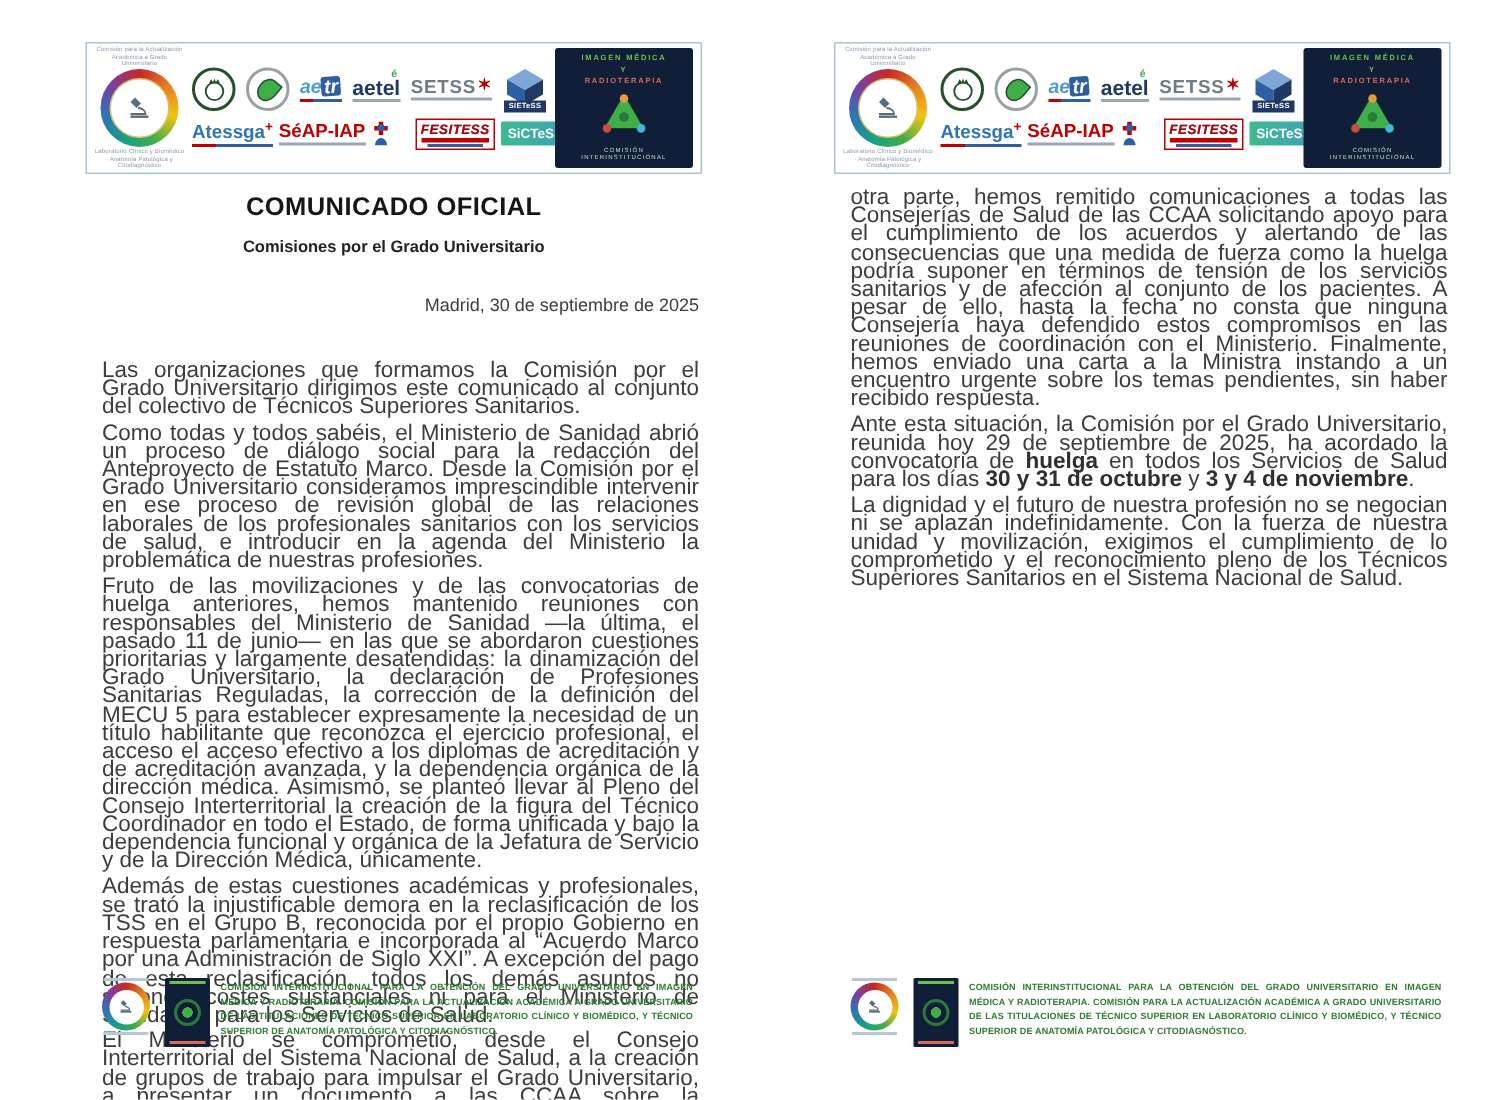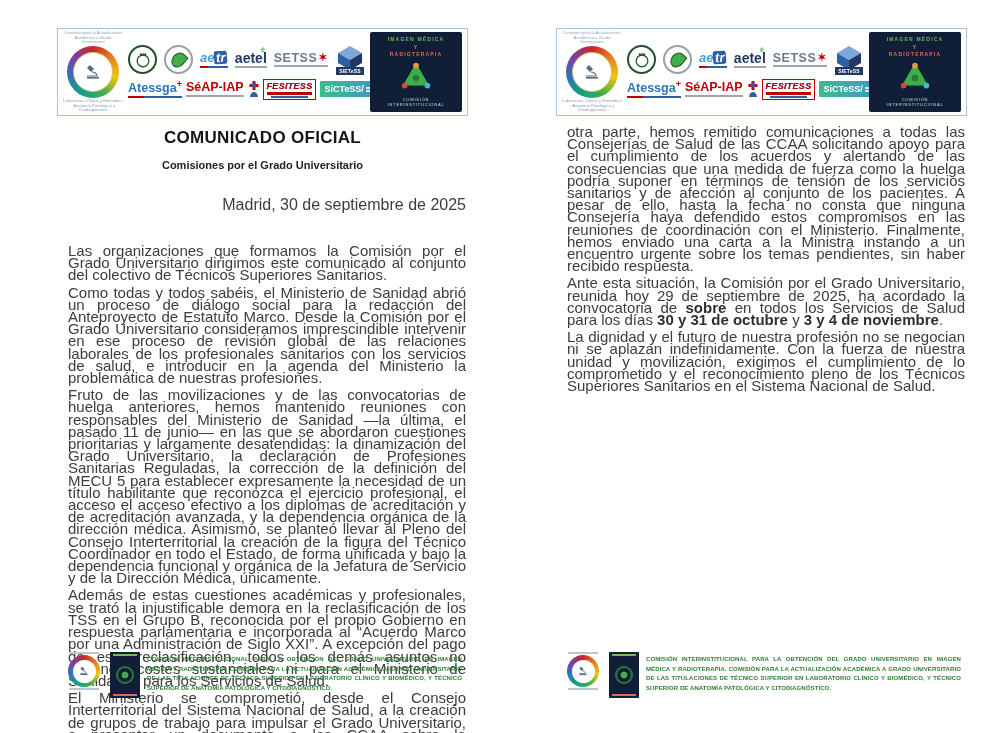--- a/index.html
+++ b/index.html
@@ -28,38 +28,38 @@
   .cbar2{height:2px;width:100%;margin-top:1px;background:#9aa7b5;}
   .aetel-line{font-weight:bold;font-size:14px;color:#1f3864;position:relative;}
   .aetel-acc{position:absolute;top:-5px;right:2px;color:#3fae49;font-size:7px;font-weight:bold;}
   .setss-line{font-weight:bold;font-size:12.5px;color:#6d7b8a;letter-spacing:.5px;display:flex;}
   .setss-star{color:#c00000;font-size:11px;margin-left:1px;}
   .cube{display:flex;flex-direction:column;align-items:center;flex:0 0 auto;}
   .cube-label{background:#1f3864;color:#fff;font-size:5px;font-weight:bold;padding:1px 3px;margin-top:-4px;letter-spacing:.2px;}
   .atessga-line{font-weight:bold;font-size:12.5px;color:#2e75b6;}
   .atessga-plus{color:#c00000;font-size:9px;vertical-align:super;}
   .seap-line{font-weight:bold;font-size:12.5px;color:#c00000;}
-  .fesi{display:flex;align-items:center;gap:3px;flex:0 0 auto;justify-content:flex-end;}
+  .fesi{display:flex;align-items:center;gap:17px;flex:0 0 auto;justify-content:flex-end;}
   .fesi-box{border:1px solid #c00000;background:#fff;padding:1px 3px;display:flex;flex-direction:column;align-items:center;}
   .fesi-text{font-style:italic;font-weight:bold;font-size:9px;color:#c00000;letter-spacing:.3px;text-shadow:0 0 0 #2e5fa3;}
   .fesi-strip{height:3px;width:100%;background:#c00000;margin-top:1px;}
   .fesi-strip2{height:2px;width:80%;background:#2e5fa3;margin-top:1px;}
   .sictess-box{background:linear-gradient(90deg,#3dbb8f,#3f8fd0);color:#fff;font-weight:bold;font-size:9px;padding:3px 4px;border-radius:1px;display:flex;align-items:center;gap:2px;flex:0 0 auto;}
   .sictess-mini{display:flex;flex-direction:column;gap:1px;}
   .sictess-mini span{display:block;width:22px;height:2px;background:rgba(255,255,255,.8);}
   .imr-box{width:92px;height:80px;background:#101e38;border-radius:2px;flex:0 0 auto;display:flex;flex-direction:column;align-items:center;justify-content:space-between;padding:4px 2px;box-sizing:border-box;}
   .imr-top{font-size:5px;font-weight:bold;letter-spacing:1.2px;color:#6fbf4d;text-align:center;line-height:1.5;}
   .imr-top .imr-l3{color:#d96a5a;}
   .imr-bottom{font-size:4px;letter-spacing:.8px;color:#bfe0c8;text-align:center;line-height:1.4;}
 
   
   .title-block{text-align:center;}
   .doc-title{font-size:17px;font-weight:bold;color:#161616;margin:12px 0 0;letter-spacing:.3px;}
   .doc-subtitle{font-size:11px;font-weight:bold;color:#222;margin:11px 0 18px;}
-  .dateline{text-align:right;font-size:16px;color:#3d3d3d;margin-top:25px;padding-right:2px;}
+  .dateline{text-align:right;font-size:12px;color:#3d3d3d;margin-top:25px;padding-right:2px;}
 
   
   .body{font-size:15px;color:#3d3d3d;text-align:justify;line-height:12.2px;padding:0 2px 0 11px;}
   .body-p1{margin-top:31px;}
   .body-p2{margin-top:10px;}
   .body p{margin:0 0 5px;}
   .body b{font-weight:bold;color:#2f2f2f;}
 
   
   .page-footer{position:absolute;left:8px;right:6px;top:624px;display:flex;align-items:flex-start;gap:7px;}
@@ -328,21 +328,21 @@
       </svg>
       <div class="imr-bottom">
         <div>COMISIÓN</div>
         <div>INTERINSTITUCIONAL</div>
       </div>
     </div>
   </div>
 </div>
     <div class="body body-p2">
         <p>otra parte, hemos remitido comunicaciones a todas las Consejerías de Salud de las CCAA solicitando apoyo para el cumplimiento de los acuerdos y alertando de las consecuencias que una medida de fuerza como la huelga podría suponer en términos de tensión de los servicios sanitarios y de afección al conjunto de los pacientes. A pesar de ello, hasta la fecha no consta que ninguna Consejería haya defendido estos compromisos en las reuniones de coordinación con el Ministerio. Finalmente, hemos enviado una carta a la Ministra instando a un encuentro urgente sobre los temas pendientes, sin haber recibido respuesta.</p>
-        <p><span>Ante esta situación, la Comisión por el Grado Universitario, reunida hoy 29 de septiembre de 2025, ha acordado la convocatoria de </span><b>sobre</b><span> en todos los Servicios de Salud para los días </span><b>30 y 31 de octubre</b><span> y </span><b>3 y 4 de noviembre</b><span>.</span></p>
+        <p><span>Ante esta situación, la Comisión por el Grado Universitario, reunida hoy 29 de septiembre de 2025, ha acordado la convocatoria de </span><b>huelga</b><span> en todos los Servicios de Salud para los días </span><b>30 y 31 de octubre</b><span> y </span><b>3 y 4 de noviembre</b><span>.</span></p>
         <p>La dignidad y el futuro de nuestra profesión no se negocian ni se aplazan indefinidamente. Con la fuerza de nuestra unidad y movilización, exigimos el cumplimiento de lo comprometido y el reconocimiento pleno de los Técnicos Superiores Sanitarios en el Sistema Nacional de Salud.</p>
       </div>
     <div>
   <div class="page-footer">
     <div class="mini-circle">
       <div class="microbar"></div>
       <div class="mini-ring">
         <div class="mini-ring-inner">
           <svg width="12" height="12" viewBox="0 0 20 20">
                   <path d="M7 3l4 4-3 3-4-4z" fill="#5a6b7a"></path>

